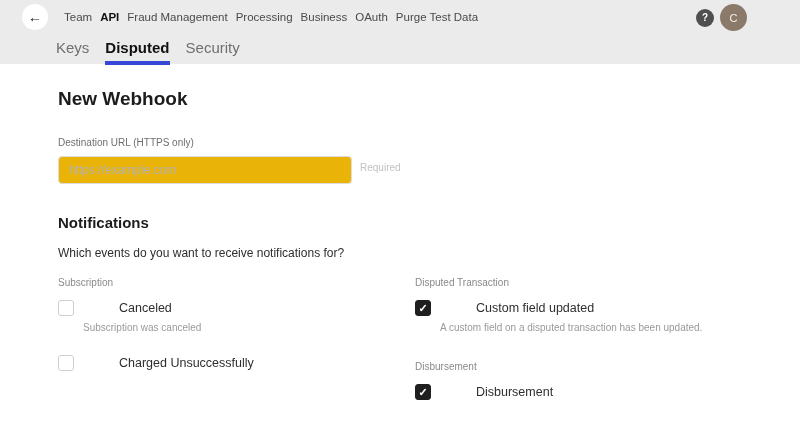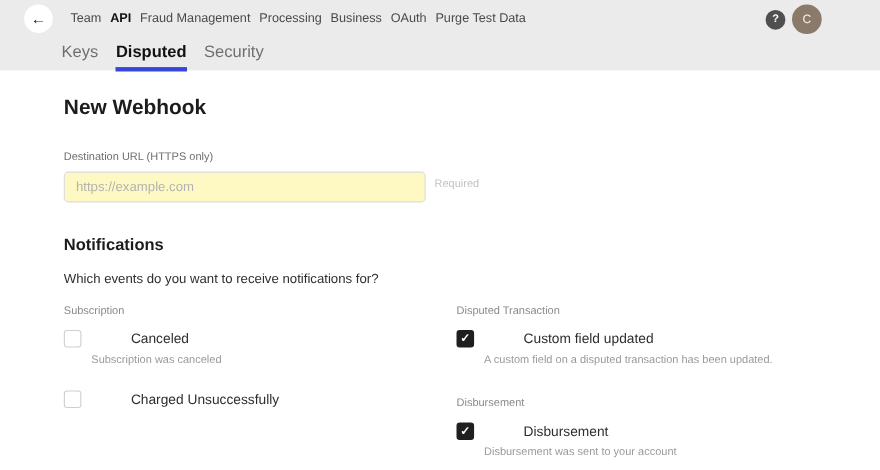--- a/index.html
+++ b/index.html
@@ -80,28 +80,28 @@
     font-weight: bold;
     border-bottom-color: #3647d6;
   }
   
   .main { padding: 24px 0 0 58px; }
   .page-title { font-size: 19px; font-weight: bold; color: #1c1c1c; }
   .form-group { margin-top: 27px; }
   .field-label { font-size: 10px; color: #6f6f6f; }
   .url-row { display: flex; align-items: flex-start; margin-top: 8px; }
   .url-input {
-    width: 329px; height: 28px;
+    width: 294px; height: 28px;
     border: 1px solid #dcdcdc;
     border-radius: 4px;
     padding: 0 10px;
     font-family: "Liberation Sans", sans-serif;
     font-size: 12px;
     color: #333;
-    background: #fef9c3;
+    background: #eab308;
     outline: none;
   }
   .url-input::placeholder { color: #b3b3b3; }
   .required-hint { font-size: 10px; color: #c2c2c2; margin: 6px 0 0 8px; }
   .section-title { font-size: 15px; font-weight: bold; color: #1c1c1c; margin-top: 30px; }
   .section-question { font-size: 12px; color: #2e2e2e; margin-top: 15px; }
   .columns { display: flex; margin-top: 17px; }
   .col-left { width: 357px; flex: none; }
   .col-right { flex: 1; }
   .group { margin-bottom: 14px; }
@@ -215,19 +215,18 @@
       </div>
 
       <div class="group">
         <div class="group-name">Disbursement</div>
 
         <div class="check-item">
           <div class="check-row">
             <span class="checkbox checked"></span>
             <span class="check-label">Disbursement</span>
           </div>
-          <div class="check-desc">Disbursement was sent to your account</div>
         </div>
 
       </div>
     </div>
   </div>
 </main>
 
 </body></html>

